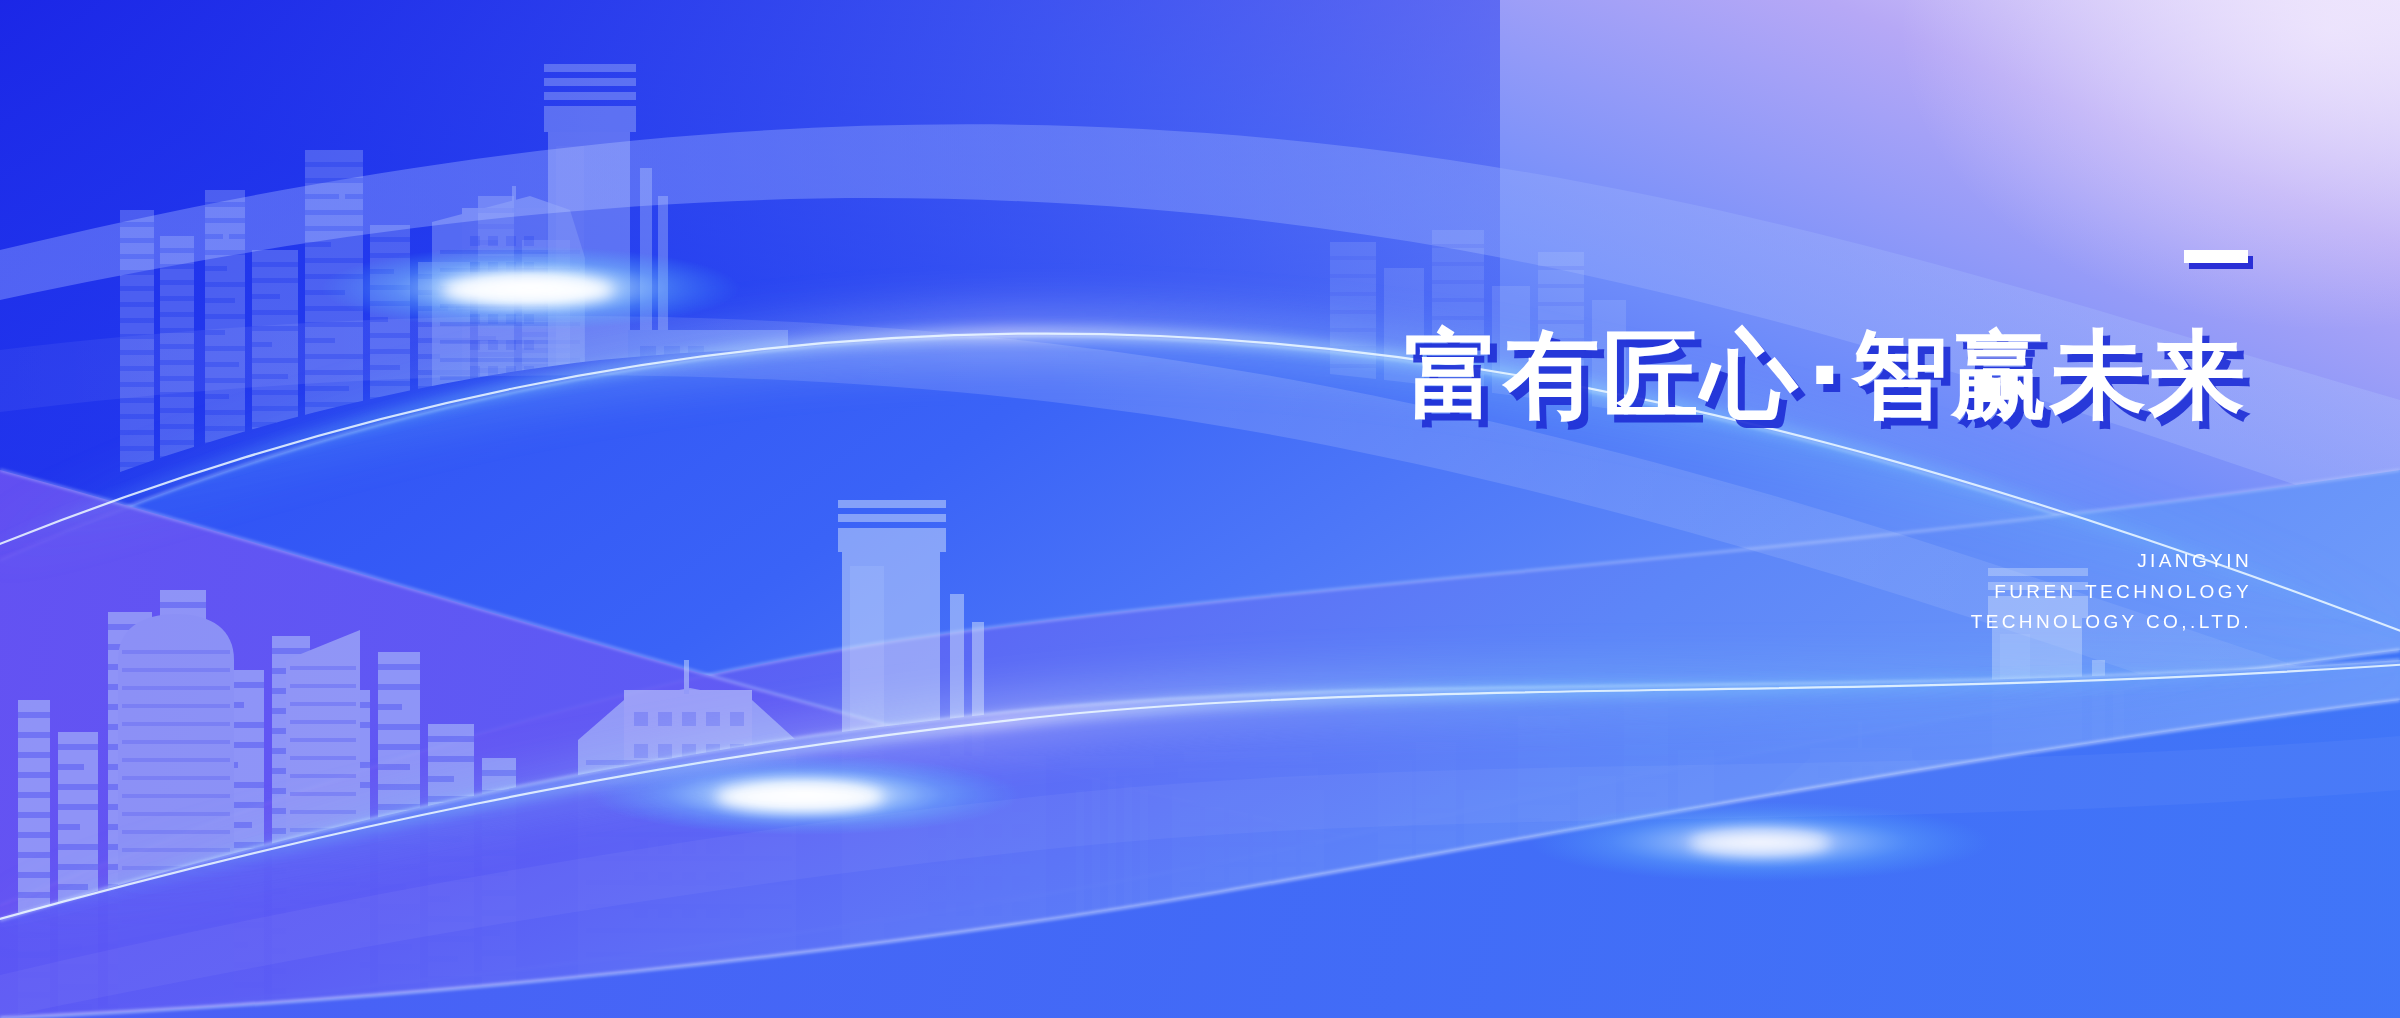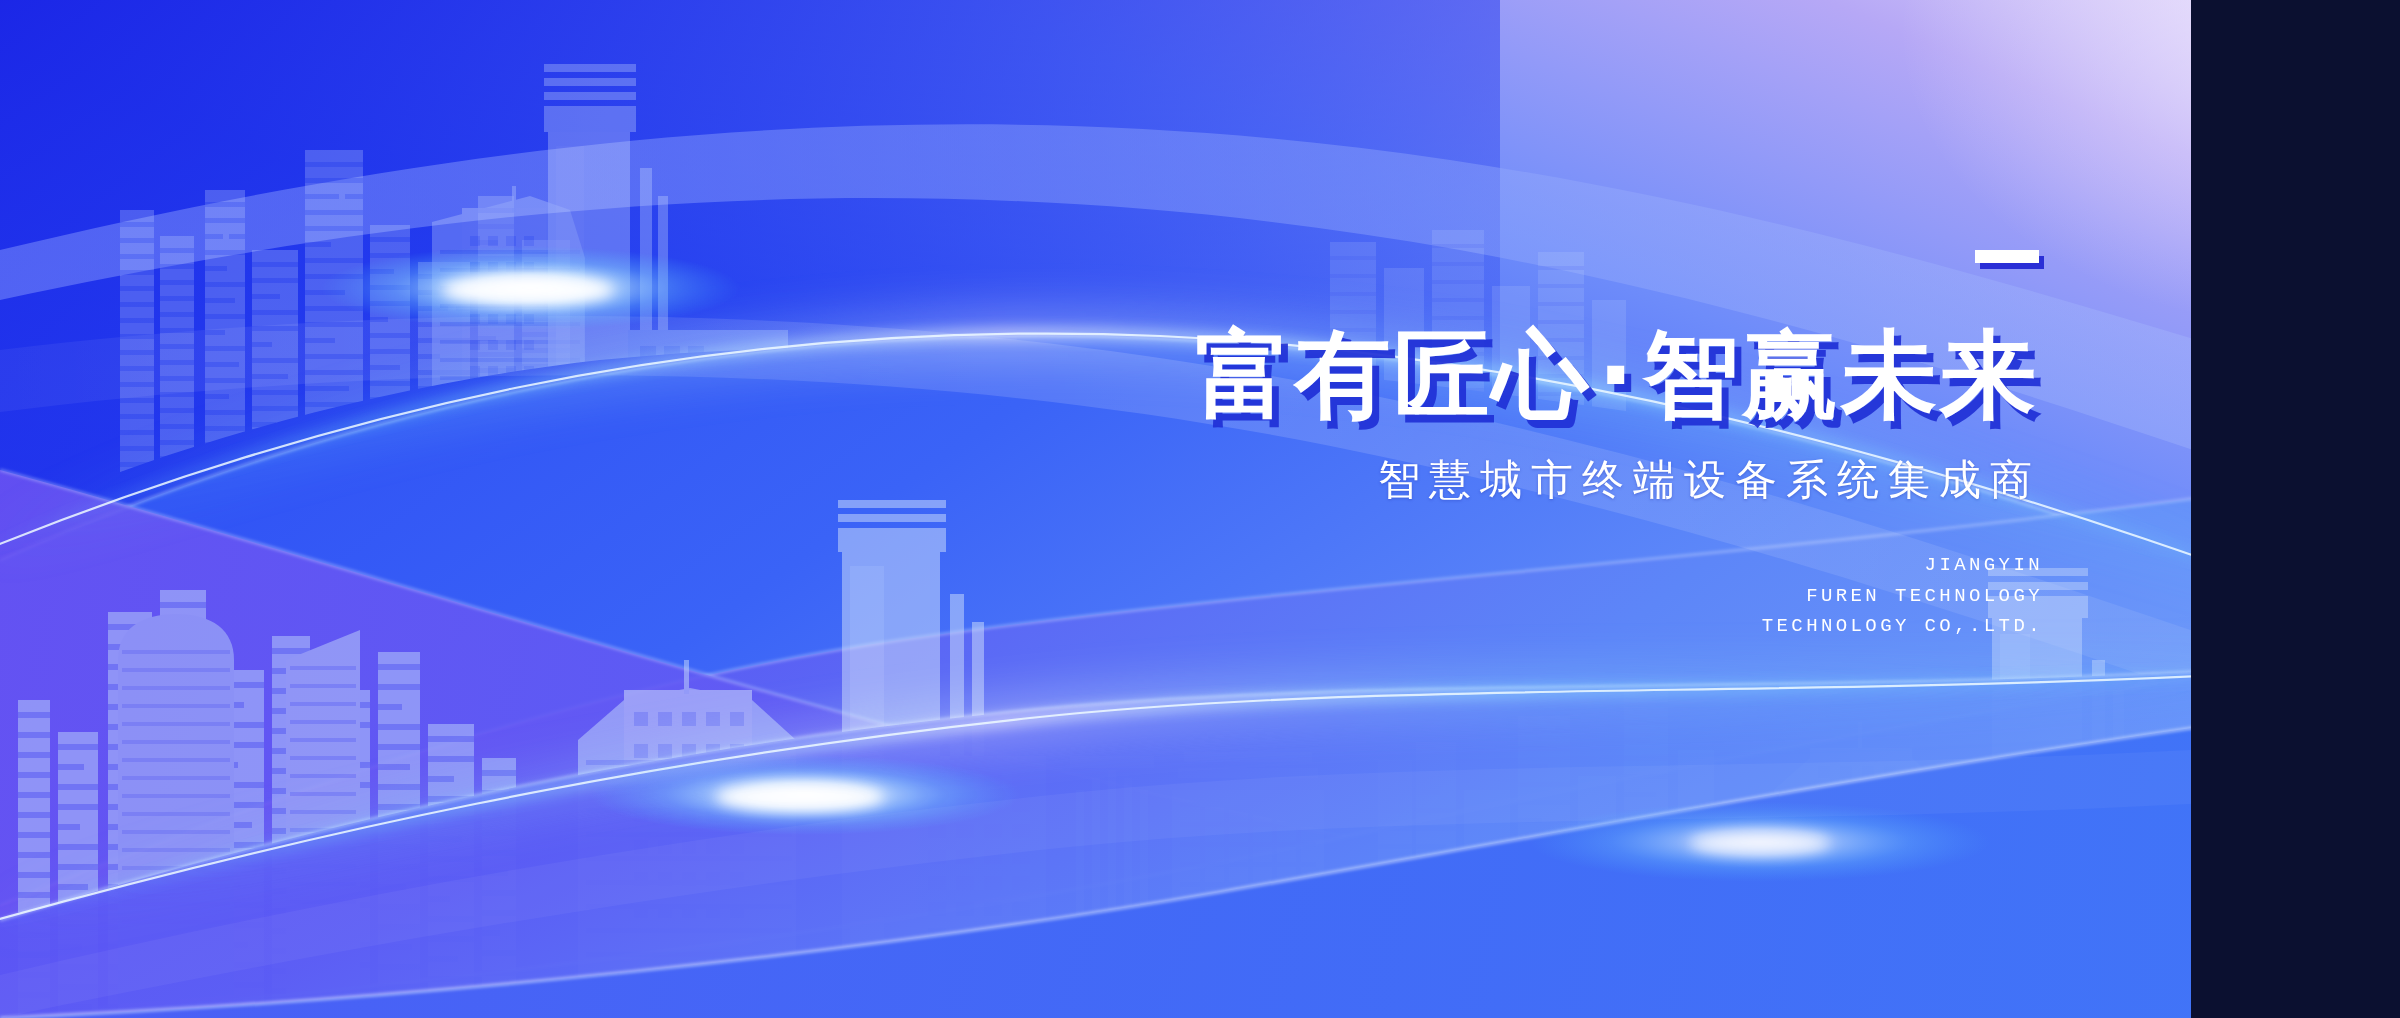--- a/index.html
+++ b/index.html
@@ -1,19 +1,19 @@
 <!DOCTYPE html>
 <html><head>
 <meta charset="utf-8">
 <style>
   html,body{margin:0;padding:0;background:#0b1030;}
   *{box-sizing:border-box;}
   #banner{
     position:relative;
-    width:2191px;
+    width:2400px;
     height:1018px;
     overflow:hidden;
     font-family:"Liberation Sans","DejaVu Sans",sans-serif;
     background:#d946ef;
   }
   #banner svg.layer{
     position:absolute;
     left:0; top:0;
     width:2400px;
     height:1018px;
@@ -58,27 +58,27 @@
     font-size:42px;
     font-weight:300;
     color:#ffffff;
     letter-spacing:9px;
     white-space:nowrap;
     padding-right:2px;
     font-family:"DejaVu Sans","Liberation Sans",sans-serif;
     text-shadow:0 1px 3px rgba(30,40,160,0.35);
   }
   .company{
-    margin-top:42px;
+    margin-top:120px;
     color:#ffffff;
     font-size:19px;
     font-weight:400;
     letter-spacing:3.4px;
     line-height:1.62;
-    font-family:Liberation Mono, monospace;
+    font-family:Liberation Sans, sans-serif;
   }
   .company div{white-space:nowrap;}
 </style>
 </head>
 <body>
 
 <div id="banner">
 
   <svg class="layer" viewBox="0 0 2400 1018" preserveAspectRatio="none" aria-hidden="true">
     <defs>
@@ -1189,21 +1189,20 @@
   </svg>
 
   <div class="text-block">
 
     <div class="accent-dash"></div>
 
     <div class="headline">
       <span>富有匠心</span><span class="dot">·</span><span>智赢未来</span>
     </div>
 
-    <div class="subtitle">智慧城市终端设备系统集成商</div>
 
     <div class="company">
       <div>JIANGYIN</div>
       <div>FUREN TECHNOLOGY</div>
       <div>TECHNOLOGY CO,.LTD.</div>
     </div>
 
   </div>
 
 </div>

